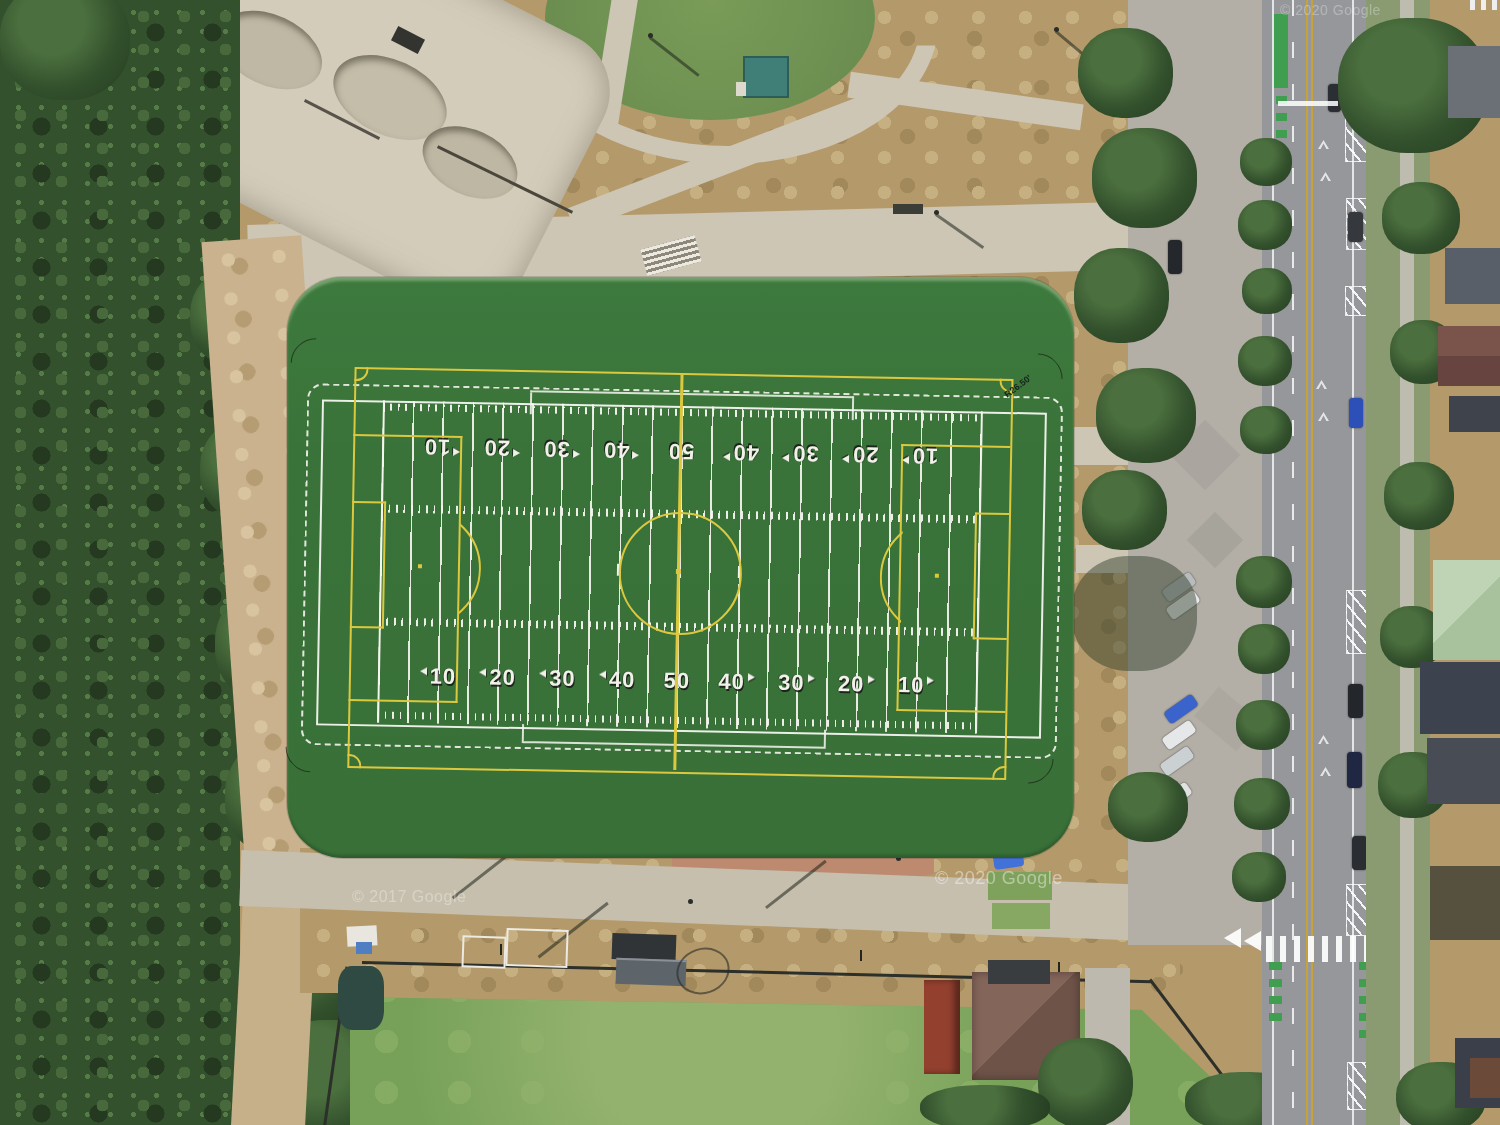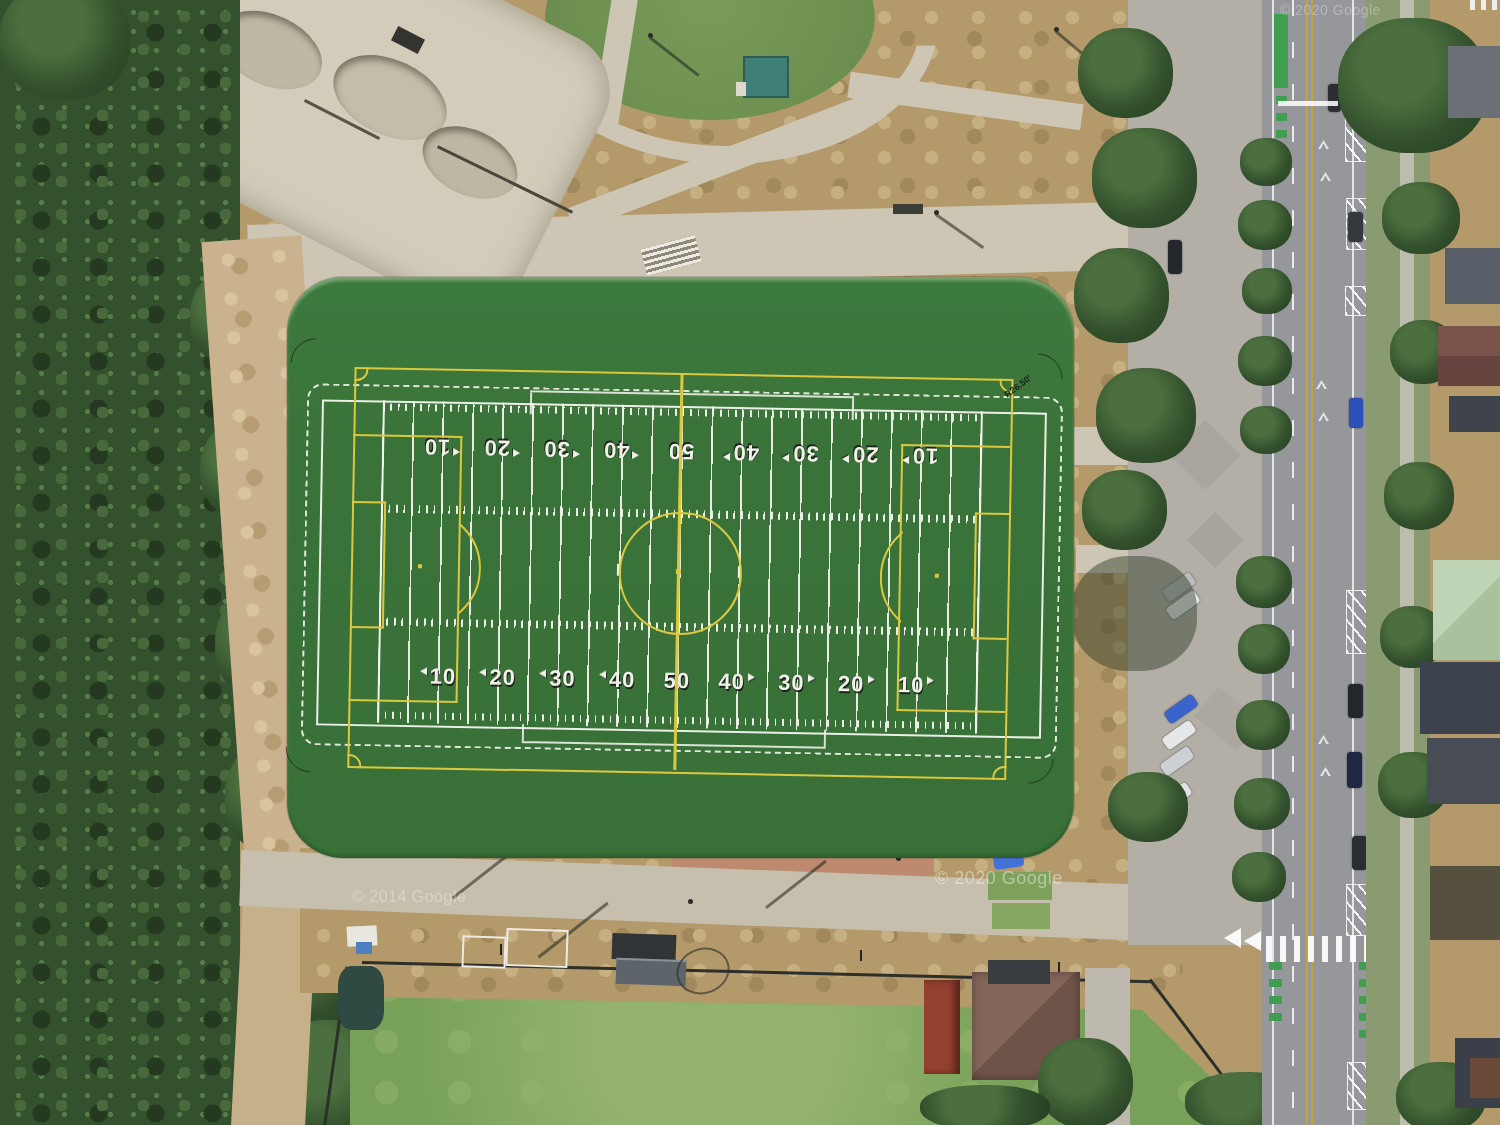--- a/index.html
+++ b/index.html
@@ -229,21 +229,21 @@
   <div class="abs" style="left:1470px;top:1058px;width:30px;height:40px;background:#6b4a3a;"></div>
 
   <div class="abs canopy" style="left:1078px;top:28px;width:95px;height:90px;"></div>
   <div class="abs canopy" style="left:1092px;top:128px;width:105px;height:100px;"></div>
   <div class="abs canopy" style="left:1074px;top:248px;width:95px;height:95px;"></div>
   <div class="abs canopy" style="left:1096px;top:368px;width:100px;height:95px;"></div>
   <div class="abs canopy" style="left:1082px;top:470px;width:85px;height:80px;"></div>
   <div class="abs" style="left:1072px;top:556px;width:125px;height:115px;background:rgba(40,55,35,.45);border-radius:45%;"></div>
   <div class="abs canopy" style="left:1108px;top:772px;width:80px;height:70px;"></div>
 
-  <div class="abs wm" style="left:352px;top:888px;opacity:.75;">© 2014 Google</div>
+  <div class="abs wm" style="left:352px;top:888px;opacity:.75;">© 2017 Google</div>
   <div class="abs wm" style="left:935px;top:868px;font-size:18px;">© 2020 Google</div>
   <div class="abs wm" style="left:1280px;top:2px;font-size:14px;opacity:.7;">© 2020 Google</div>
 
   <div class="abs field">
     <div class="markings">
 
       <div class="abs" style="left:17px;top:113px;width:752px;height:358px;border:2px dashed rgba(244,244,238,.9);border-radius:16px;"></div>
 
       <div class="abs" style="left:32px;top:129px;width:721px;height:322px;border:2.5px solid rgba(246,246,240,.95);"></div>
       <div class="abs" style="left:93px;top:129px;width:2px;height:322px;background:rgba(246,246,240,.95);"></div>

